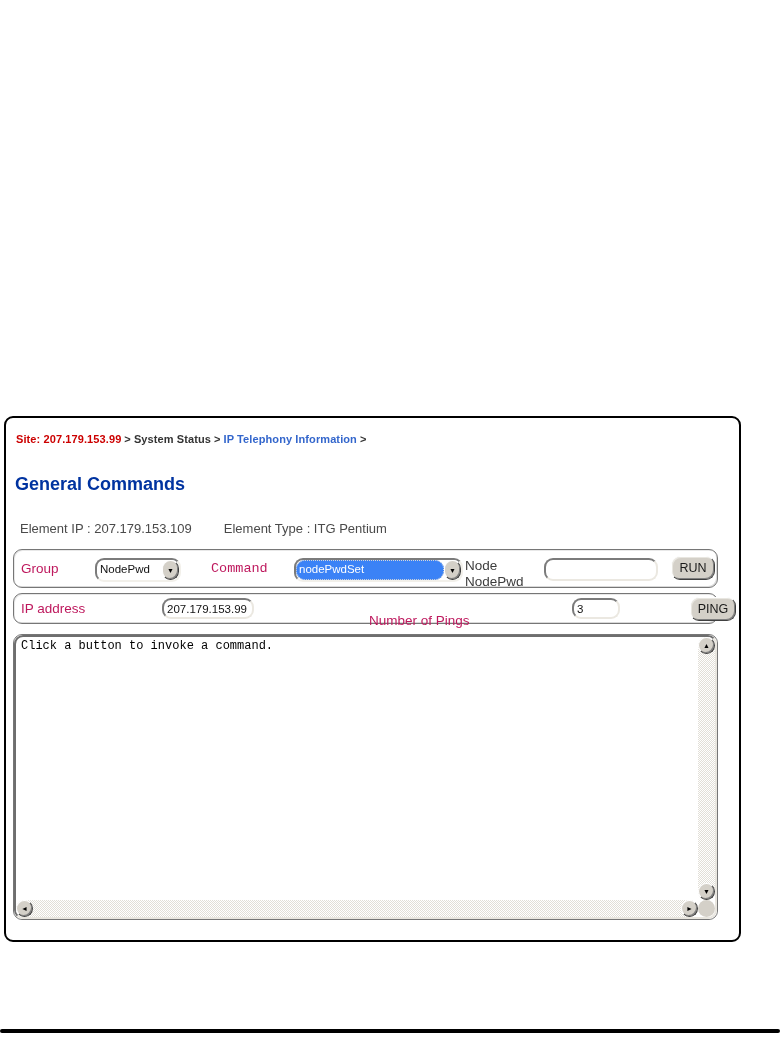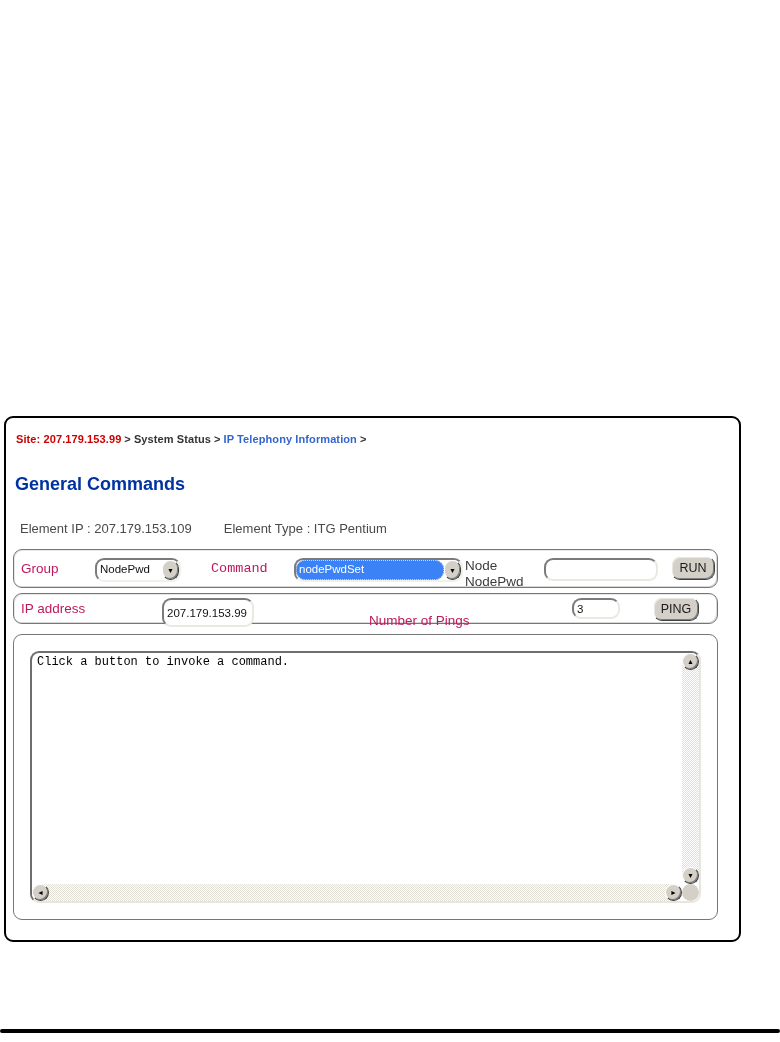--- a/index.html
+++ b/index.html
@@ -73,21 +73,21 @@
     position:absolute; background:#d4d0c8; color:#1a1a1a;
     border:1px solid; border-color:#fff #404040 #404040 #fff;
     box-shadow:inset -1px -1px 0 #808080, inset 1px 1px 0 #e8e6e0;
     font-family:Liberation Sans, sans-serif; font-size:12.5px;
     text-align:center; cursor:default;
   }
   .np-label { position:absolute; left:451px; top:8px; font-size:13.5px; color:#3d3d3d; line-height:16px; }
   
   .output-box {
     position:absolute; left:7px; top:216px; width:705px; height:286px;
-    border:1px solid #767676; padding:16px; background:#fff;
+    border:1px solid #767676; padding:0; background:#fff;
   }
   .output-textarea {
     position:relative; width:100%; height:100%; background:#fff;
     border:2px solid; border-color:#6e6e6e #e9e6df #e9e6df #6e6e6e;
   }
   .output-text {
     position:absolute; left:5px; top:2px;
     font-family:"Liberation Mono","DejaVu Sans Mono",monospace;
     font-size:12px; color:#000; white-space:pre;
   }
@@ -157,27 +157,27 @@
     </span>
 
     <input type="text" class="w95-input" style="left: 530px; top: 8px; width: 114px; height: 23px;" value="">
 
     <button class="w95-button" style="left:657px; top:6px; width:44px; height:24px;">RUN</button>
   </div>
 
   <div class="form-row row-ping">
     <span class="form-label" style="left:7px; top:7px;">IP address</span>
 
-    <input type="text" class="w95-input" style="left: 148px; top: 4px; width: 92px; height: 29px;" value="207.179.153.99">
+    <input type="text" class="w95-input" style="left: 148px; top: 4px; width: 92px; height: 21px;" value="207.179.153.99">
 
     <span class="form-label" style="left:355px; top:19px;">Number of Pings</span>
 
     <input type="text" class="w95-input" style="left: 558px; top: 4px; width: 48px; height: 21px;" value="3">
 
-    <button class="w95-button" style="left:639px; top:3px; width:46px; height:24px;">PING</button>
+    <button class="w95-button" style="left:676px; top:3px; width:46px; height:24px;">PING</button>
   </div>
 
   <div class="output-box">
     <div class="output-textarea">
       <div class="output-text">Click a button to invoke a command.</div>
 
       <div class="scroll-track-v">
         <span class="scroll-btn sb-up">▲</span>
         <span class="scroll-btn sb-down">▼</span>
       </div>

